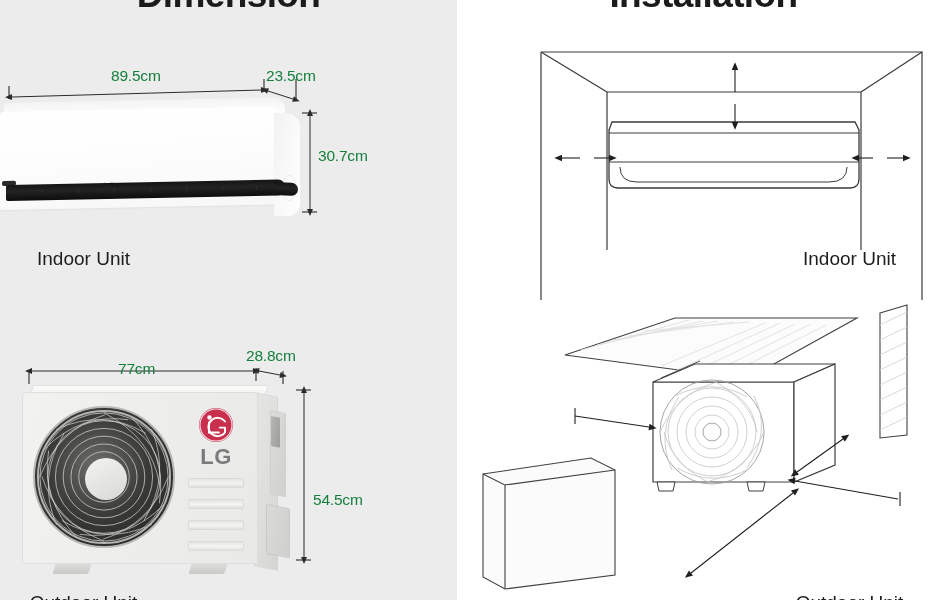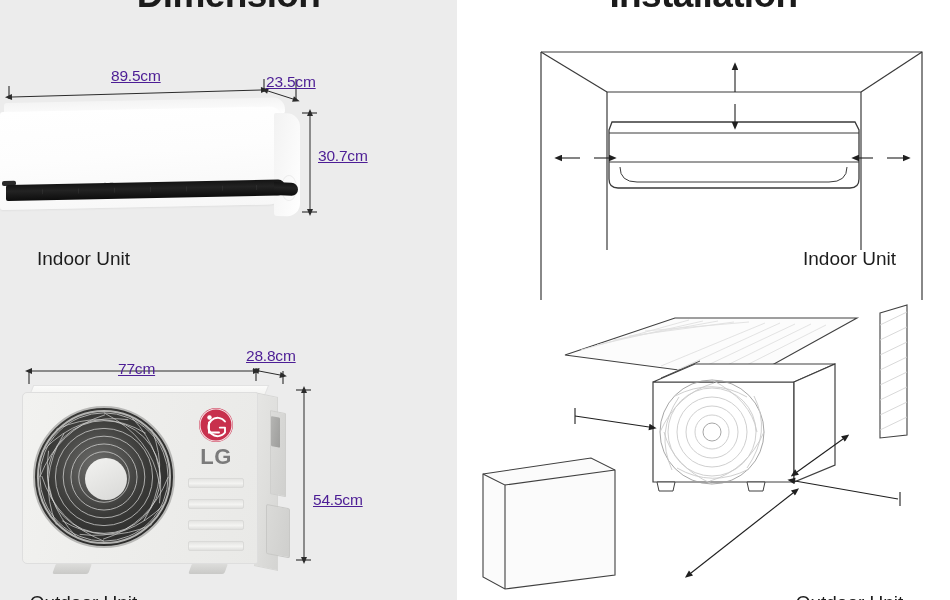--- a/index.html
+++ b/index.html
@@ -26,22 +26,22 @@
   }
 
   
   .unit-caption {
     position: absolute; width: 100%; text-align: center;
     font-size: 19px; color: #1d1d1d; white-space: nowrap;
   }
 
   
   .dim-text {
-    position: absolute; font-size: 15.5px; color: #4c1d95;
-    white-space: nowrap; letter-spacing: -0.2px; text-decoration: underline;
+    position: absolute; font-size: 15.5px; color: #15803d;
+    white-space: nowrap; letter-spacing: -0.2px;
   }
 
   
   .fullsvg { position: absolute; inset: 0; width: 100%; height: 100%; }
 
   
   .indoor-photo { position: absolute; }
   .iu-body {
     position: absolute;
     background: linear-gradient(176deg, #ffffff 0%, #fdfdfd 45%, #f7f7f7 100%);
@@ -209,21 +209,21 @@
 
       <line x1="296" y1="101" x2="296" y2="79" stroke="#2b2b2b" stroke-width="1.1"></line>
       <line x1="268" y1="91" x2="293" y2="99" stroke="#2b2b2b" stroke-width="1" marker-start="url(#arrL)" marker-end="url(#arrR)"></line>
 
       <line x1="302" y1="113" x2="317" y2="113" stroke="#2b2b2b" stroke-width="1.1"></line>
       <line x1="302" y1="212" x2="317" y2="212" stroke="#2b2b2b" stroke-width="1.1"></line>
       <line x1="310" y1="116" x2="310" y2="209" stroke="#2b2b2b" stroke-width="1" marker-start="url(#arrL)" marker-end="url(#arrR)"></line>
     </svg>
 
     <div class="dim-text" style="left:111px; top:67px;">89.5cm</div>
-    <div class="dim-text" style="left:266px; top:67px;margin-top:6px;">23.5cm</div>
+    <div class="dim-text" style="left:266px; top:67px;">23.5cm</div>
     <div class="dim-text" style="left:318px; top:147px;">30.7cm</div>
 
     <div class="unit-caption" style="top:248px; left:-145px;">Indoor Unit</div>
 
     <div class="ou-wrap" style="left:22px; top:380px; width:270px; height:195px;">
 
       <div class="ou-top" style="left:6px; top:5px; width:236px; height:13px;
            transform: skewX(-22deg); transform-origin: left bottom;"></div>
 
       <div class="ou-side" style="left:232px; top:12px; width:24px; height:174px;

